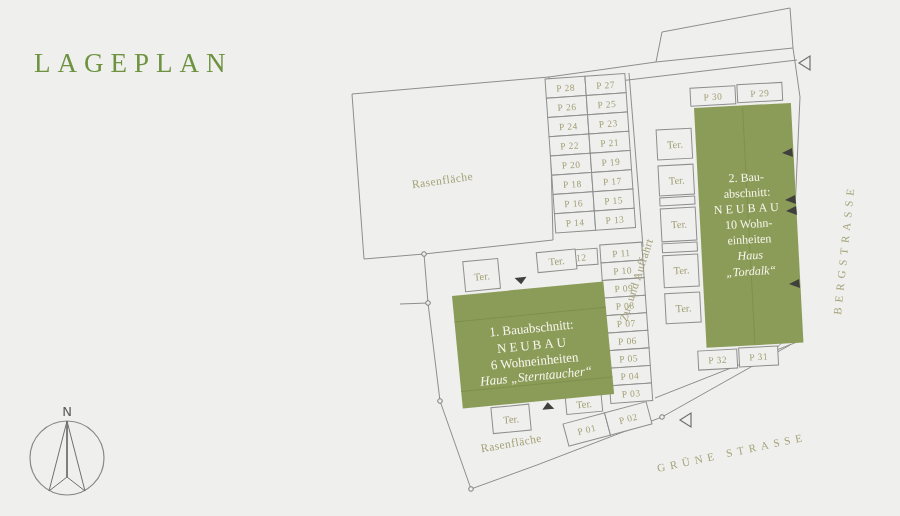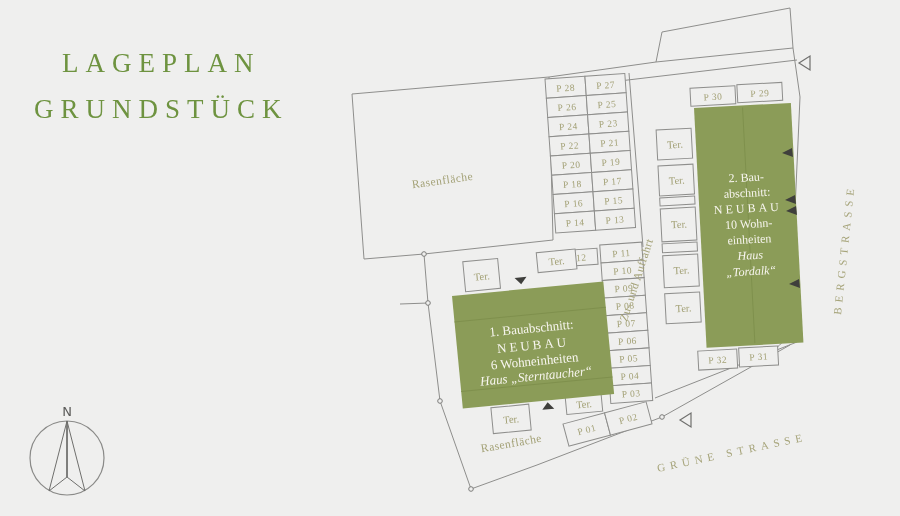--- a/index.html
+++ b/index.html
@@ -1,17 +1,17 @@
 <!DOCTYPE html>
 <html><head>
 <meta charset="utf-8">
 <style>
   html,body{margin:0;padding:0;}
   #stage{position:relative;width:900px;height:516px;background:#efefee;overflow:hidden;
-         font-family:"Liberation Serif",serif;text-align:center;}
+         font-family:"Liberation Serif",serif;}
   #title{position:absolute;left:34px;top:40px;color:#6e9340;font-size:27px;
          letter-spacing:7px;line-height:46px;}
   #plan-svg{position:absolute;left:0;top:0;}
   text{font-family:"Liberation Serif",serif;}
   .ptxt{fill:#a3a176;font-size:9.5px;letter-spacing:0.5px;text-anchor:middle;}
   .ter{fill:#a3a176;font-size:10.5px;text-anchor:middle;}
   .lawn{fill:#a3a176;font-size:11.5px;text-anchor:middle;letter-spacing:0.5px;}
   .street{fill:#a6a47a;font-size:11px;letter-spacing:5px;}
   .b1{fill:#f7f5ee;font-size:13px;text-anchor:middle;}
   .b2{fill:#f7f5ee;font-size:12px;text-anchor:middle;}
@@ -24,21 +24,20 @@
   .post{fill:#efefee;stroke:#7c7c7a;stroke-width:1;}
   .ntxt{font-family:"DejaVu Sans",sans-serif;font-size:13px;fill:#5a5a58;text-anchor:middle;}
 </style>
 </head>
 <body>
 
 <div id="stage">
 
   <div id="title">
     <div>LAGEPLAN</div>
-    <div>GRUNDSTÜCK</div>
   </div>
 
   <svg id="plan-svg" width="900" height="516" viewBox="0 0 900 516">
 
     <g>
 
       <path class="line" d="M352,94 L549,77 L553,240 L424,254 L364,259 Z"></path>
 
       <path class="line" d="M662,32 L790,8 L793,48 L656,62 Z"></path>
       <path class="line" d="M549,77 L656,62"></path>

